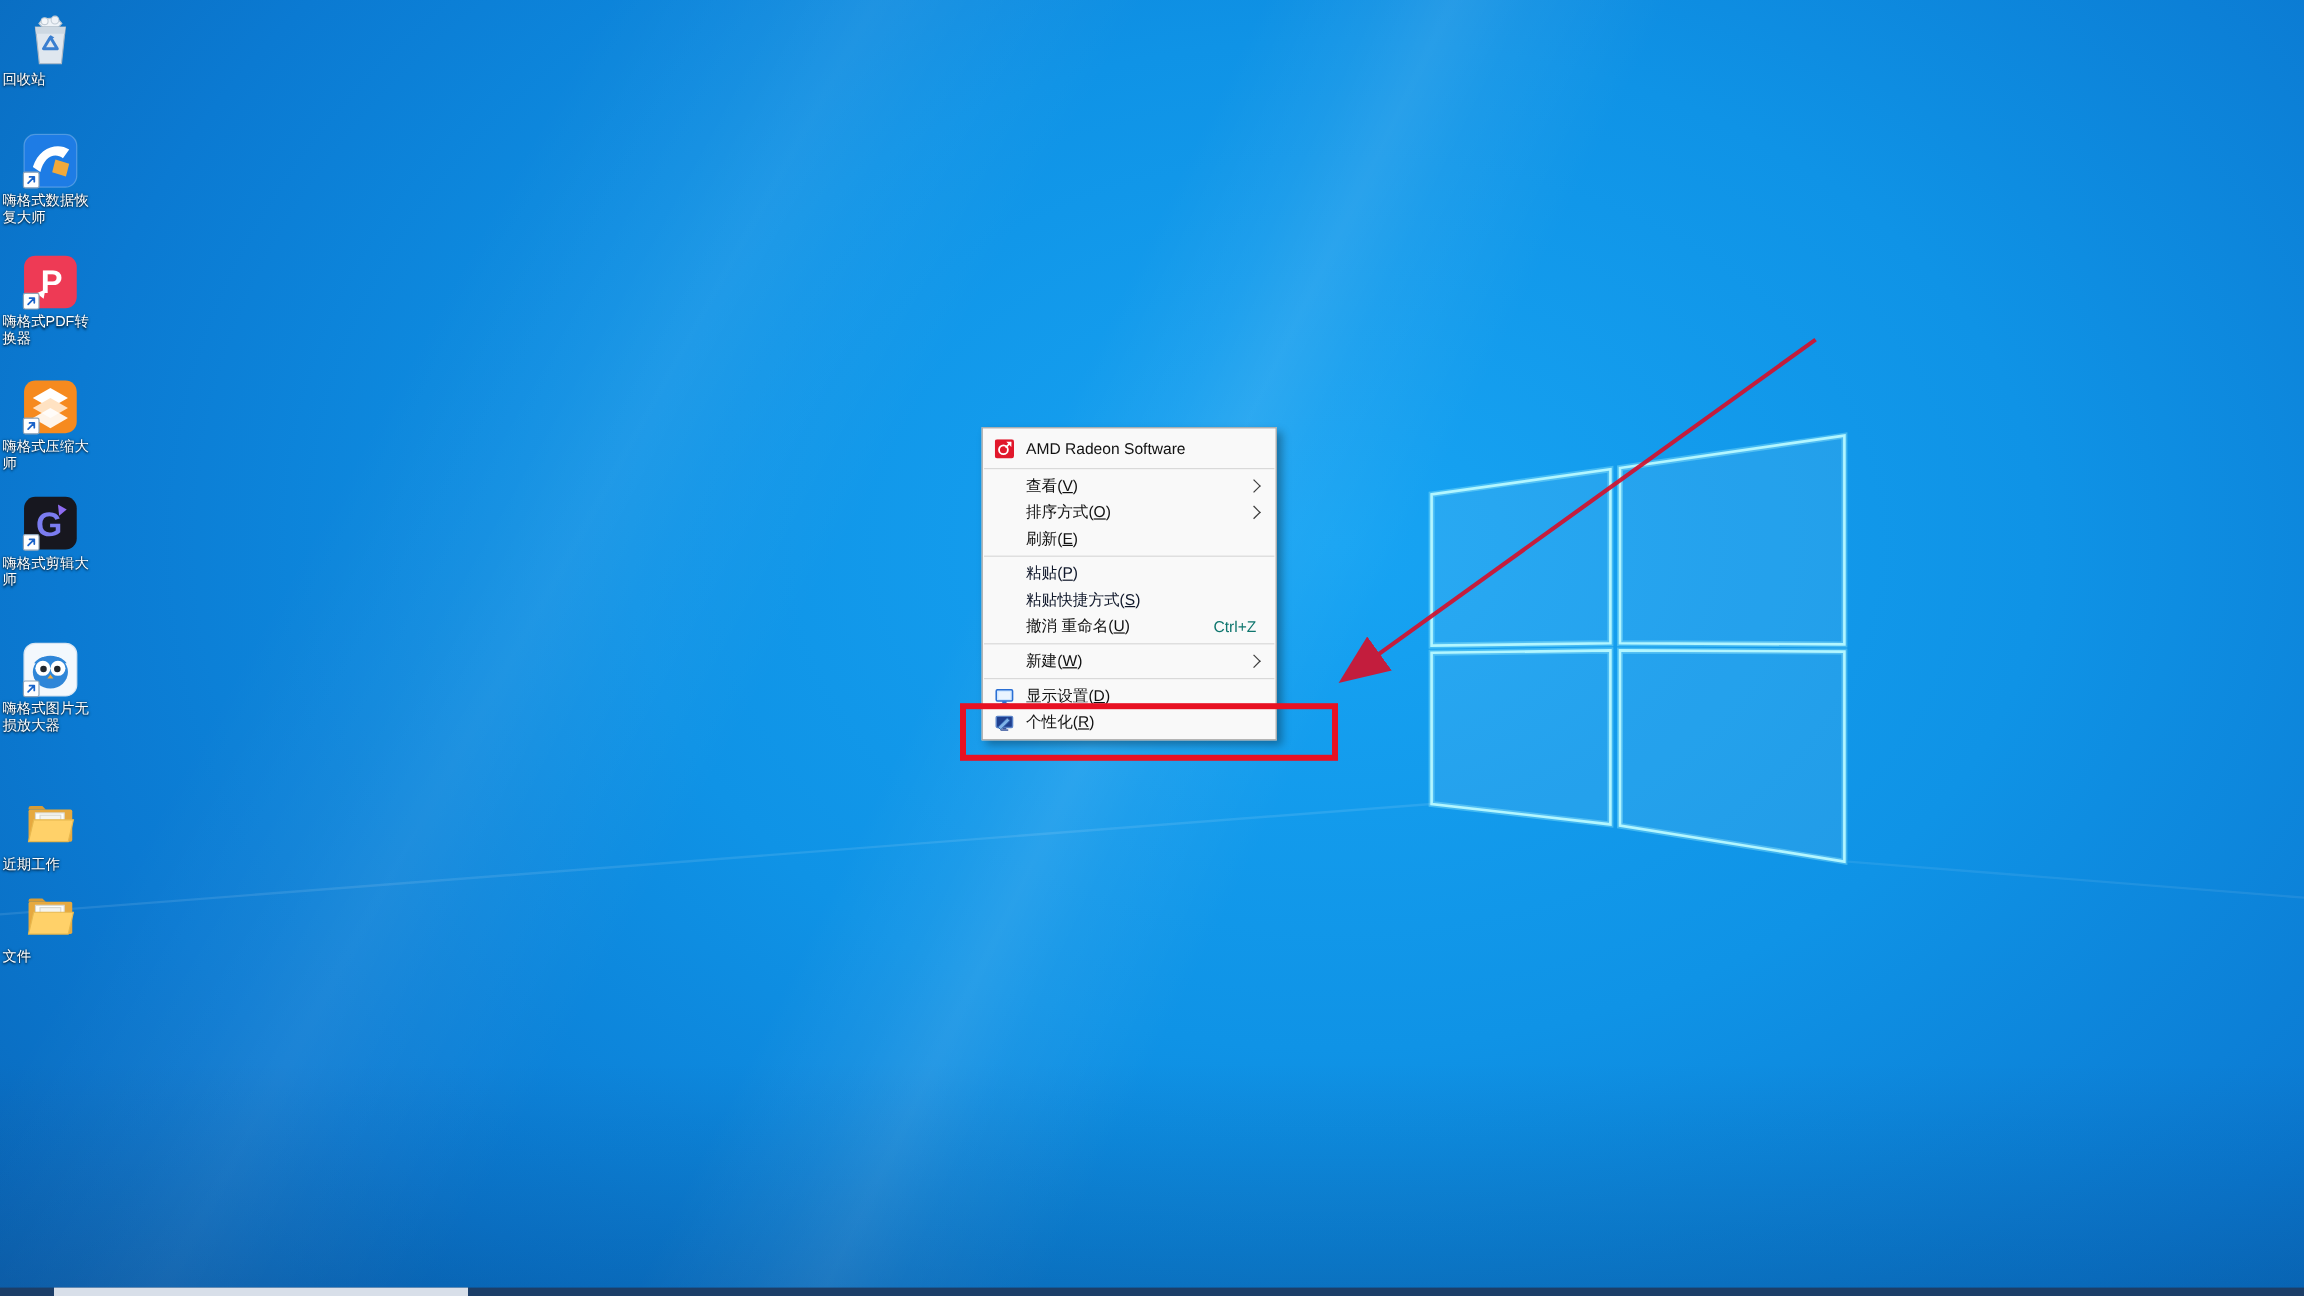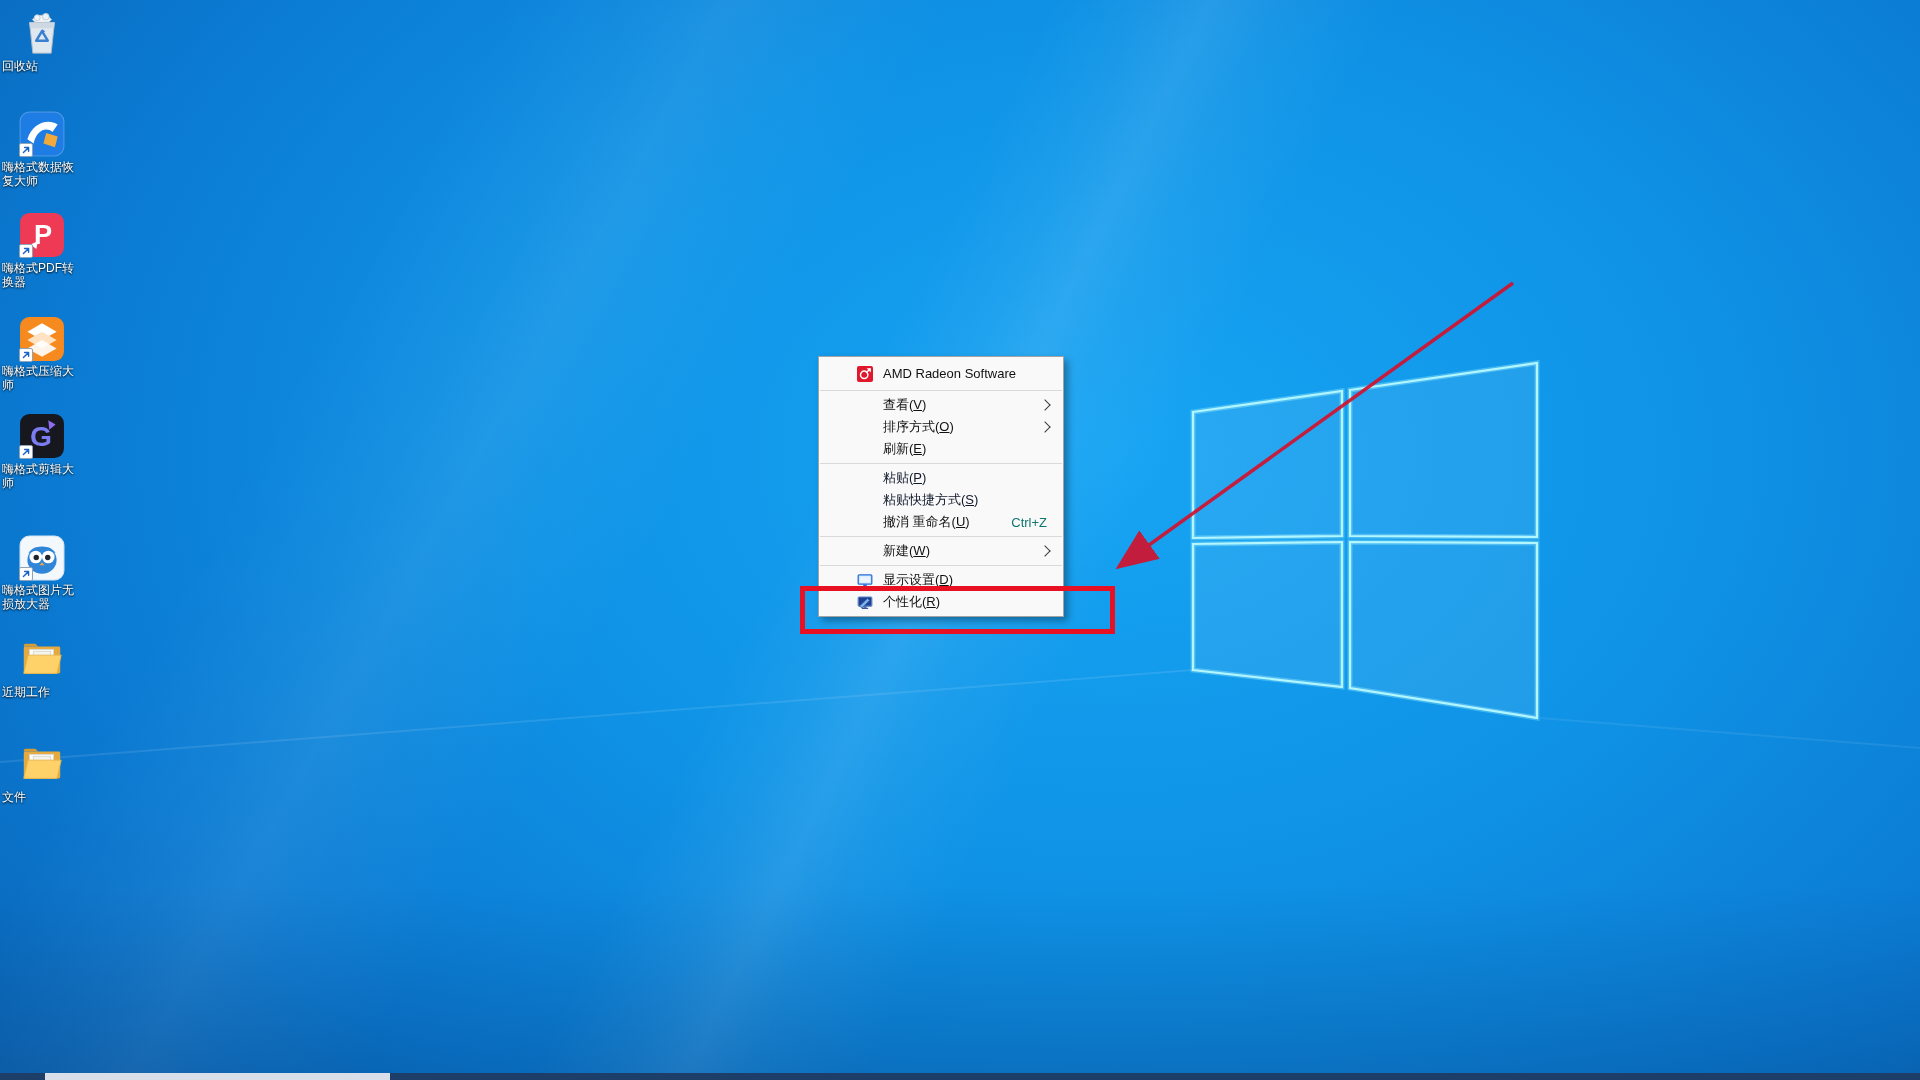--- a/index.html
+++ b/index.html
@@ -21,21 +21,21 @@
   .sc-arrow{position:absolute;left:0;bottom:0;width:14px;height:14px;background:#fff;
     border:1px solid #8ea3b8;border-radius:2px;box-sizing:border-box;}
   .sc-arrow svg{width:100%;height:100%;}
   .ic-label{margin-top:3px;font-size:12px;line-height:14px;color:#fff;
     text-shadow:0 1px 2px rgba(0,0,0,.85), 0 0 2px rgba(0,0,0,.5);word-break:break-all;}
 
   
   #context-menu{position:absolute;left:818px;top:356px;width:246px;box-sizing:border-box;
     background:#f9f9f9;border:1px solid #a3a3a3;box-shadow:4px 4px 7px rgba(0,0,0,.32);
     padding:3px 0;font-size:13px;color:#111;}
-  .mi{display:flex;align-items:center;height:22px;padding:0 12px 0 10px;position:relative;white-space:nowrap;margin-left:28px;}
+  .mi{display:flex;align-items:center;height:22px;padding:0 12px 0 10px;position:relative;white-space:nowrap;}
   .mi.first{height:27px;}
   .mi .gutter{width:26px;height:16px;display:flex;align-items:center;flex:0 0 26px;}
   .mi .gutter svg{width:16px;height:16px;}
   .mi-label{flex:0 1 auto;}
   .mi.disabled .mi-label{color:#0f172a;}
   .mi-shortcut{position:absolute;right:16px;color:#0f766e;}
   .chev{position:absolute;right:14px;top:50%;width:7px;height:7px;margin-top:-4px;
     border-top:1.6px solid #3c3c3c;border-right:1.6px solid #3c3c3c;transform:rotate(45deg);}
   .sep{height:1px;background:#d9d9d9;margin:3px 1px;}
 
@@ -113,21 +113,21 @@
             <path d="M11 31 l7 -3 -1.4 7.4 z" fill="#fff"></path>
           </svg>
           <div class="sc-arrow">
             <svg viewBox="0 0 14 14">
               <path d="M4 10 L10 4 M10 4 H5.4 M10 4 V8.6" stroke="#1b63c9" stroke-width="1.7" fill="none" stroke-linecap="round"></path>
             </svg>
           </div>
         </div>
         <div class="ic-label">嗨格式PDF转换器</div>
       </div>
-      <div class="desktop-icon" style="top: 316px; font-family: Liberation Mono, monospace;">
+      <div class="desktop-icon" style="top: 316px;">
         <div class="art">
           <svg viewBox="0 0 44 44">
             <rect x="1" y="1" width="42" height="42" rx="9" fill="#f68a1e"></rect>
             <polygon points="22,7 36,15 22,23 8,15" fill="#ffffff"></polygon>
             <polygon points="22,15 36,23 22,31 8,23" fill="#ffe2c2"></polygon>
             <polygon points="22,23 36,31 22,39 8,31" fill="#ffffff" opacity=".9"></polygon>
           </svg>
           <div class="sc-arrow">
             <svg viewBox="0 0 14 14">
               <path d="M4 10 L10 4 M10 4 H5.4 M10 4 V8.6" stroke="#1b63c9" stroke-width="1.7" fill="none" stroke-linecap="round"></path>
@@ -164,21 +164,21 @@
             <polygon points="22,26 24.4,29 19.6,29" fill="#f2a93b"></polygon>
           </svg>
           <div class="sc-arrow">
             <svg viewBox="0 0 14 14">
               <path d="M4 10 L10 4 M10 4 H5.4 M10 4 V8.6" stroke="#1b63c9" stroke-width="1.7" fill="none" stroke-linecap="round"></path>
             </svg>
           </div>
         </div>
         <div class="ic-label">嗨格式图片无损放大器</div>
       </div>
-      <div class="desktop-icon" style="top: 636px;">
+      <div class="desktop-icon" style="top: 664px;">
         <div class="art">
           <svg viewBox="0 0 48 42">
             <path d="M5 10 v-3 q0 -2 2 -2 h10 l3 3 h-15 z" fill="#d89c35"></path>
             <rect x="5" y="8" width="38" height="28" rx="1.5" fill="#e6a93f"></rect>
             <rect x="11" y="11" width="25" height="23" fill="#fdfdfa" stroke="#d8d8d0"></rect>
             <rect x="15" y="13" width="18" height="21" fill="#f4f4ef" stroke="#d8d8d0"></rect>
             <path d="M5 36 L9.5 17 H44 L39.5 36 Z" fill="#ffd169"></path>
             <path d="M5 36 L9.5 17 H44 L39.5 36 Z" fill="none" stroke="#e8b84e"></path>
           </svg>
         </div>

